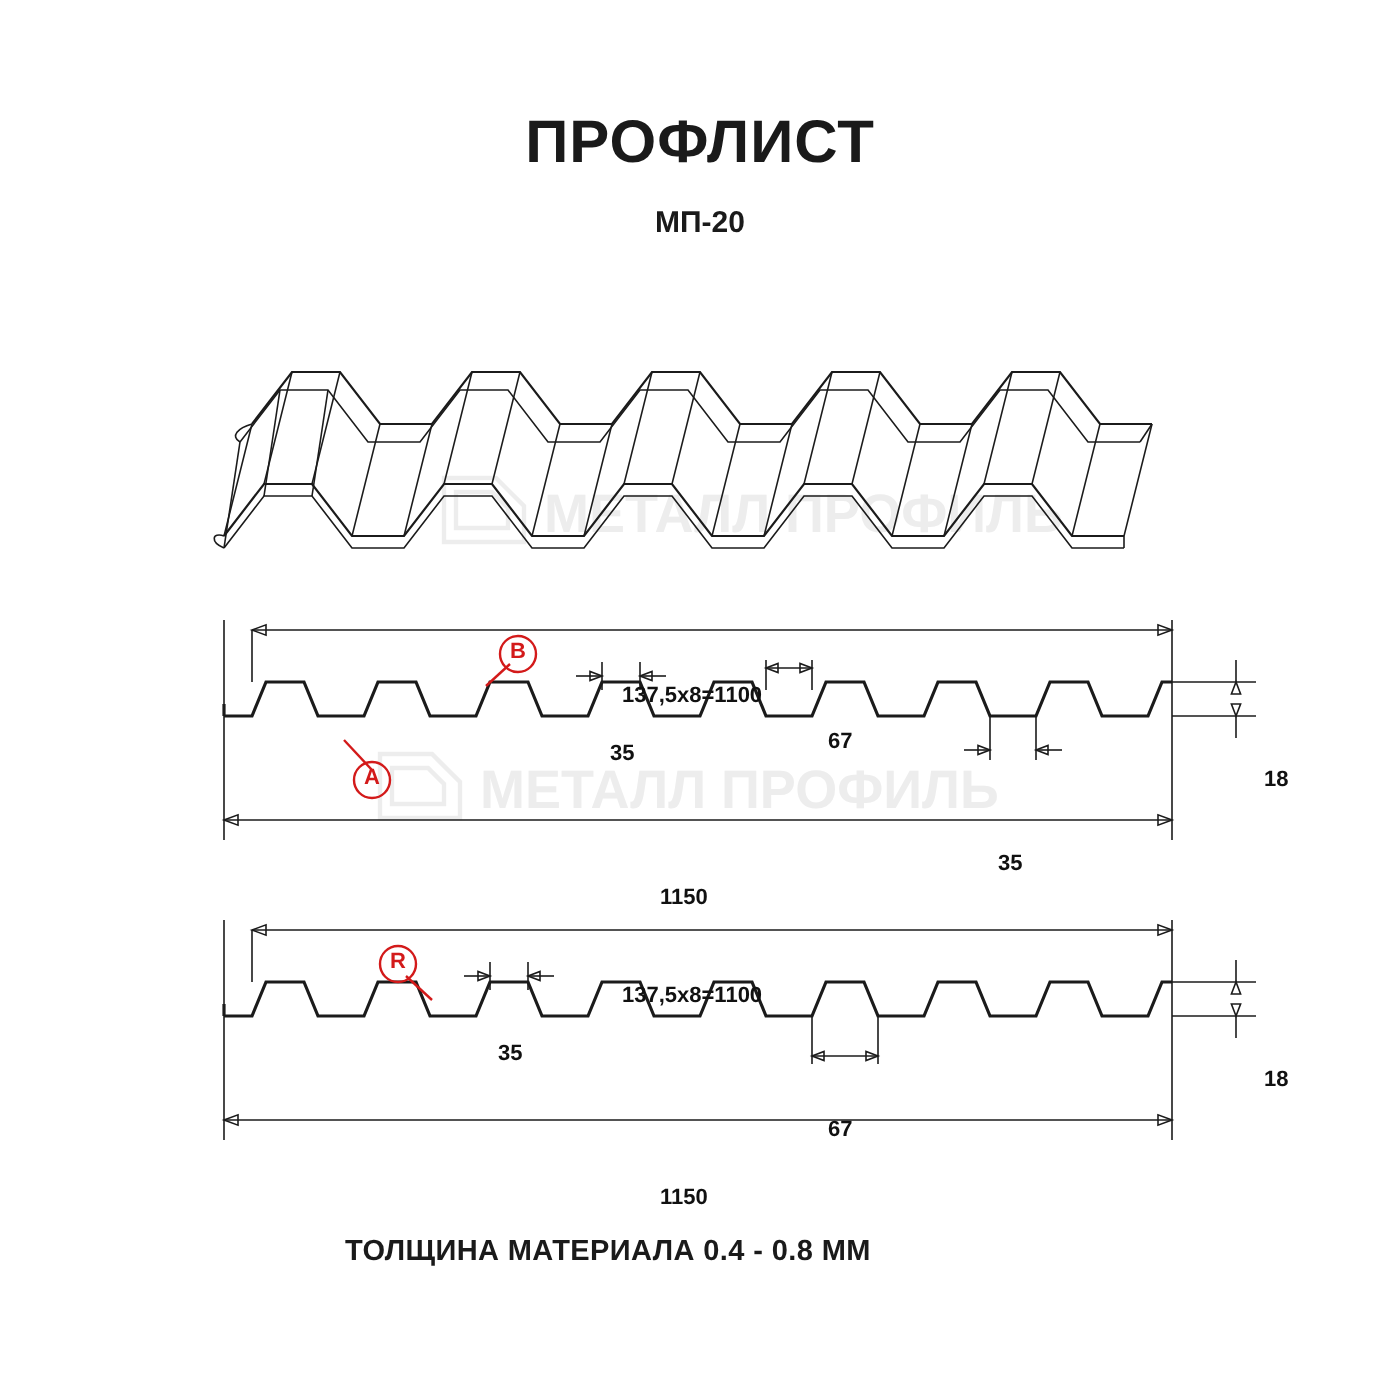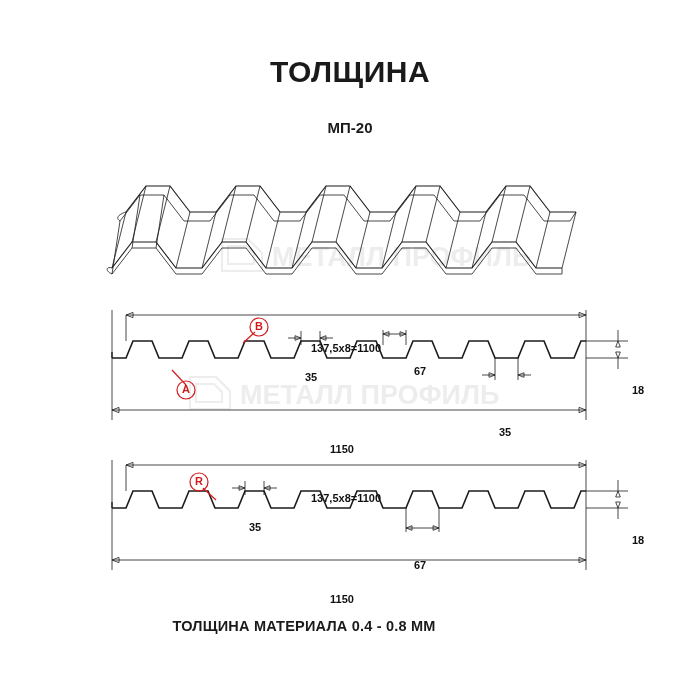--- a/index.html
+++ b/index.html
@@ -33,21 +33,20 @@
     letter-spacing: 0.5px;
   }
   .subtitle {
     position: absolute;
     left: 0;
     top: 103px;
     width: 700px;
     text-align: center;
     font-size: 15px;
     font-weight: bold;
-    margin-top: 16px;
   }
   .footer {
     position: absolute;
     left: 0;
     top: 618px;
     width: 608px;
     text-align: center;
     font-size: 14.5px;
     font-weight: bold;
     letter-spacing: 0.2px;
@@ -245,21 +244,21 @@
     <path class="ln thin" d="M618,480 L618,491"></path>
     <path class="ln thin" d="M618,491 l-2.3,6 h4.6 z" fill="#1b1b1b"></path>
     <path class="ln thin" d="M618,519 L618,508"></path>
     <path class="ln thin" d="M618,508 l-2.3,-6 h4.6 z" fill="#1b1b1b"></path>
 
     <path class="red" d="M203,488 L216,500"></path>
     <circle class="red" cx="199" cy="482" r="9"></circle>
   </g>
 </svg>
 
-<div class="title">ТОЛЩИНА</div>
+<div class="title">ПРОФЛИСТ</div>
 <div class="subtitle">МП-20</div>
 
 <div class="dim-label" style="left:311px; top:299px;">137,5х8=1100</div>
 <div class="dim-label" style="left:305px; top:328px;">35</div>
 <div class="dim-label" style="left:414px; top:322px;">67</div>
 <div class="dim-label" style="left:499px; top:383px;">35</div>
 <div class="dim-label" style="left:632px; top:341px;">18</div>
 <div class="dim-label" style="left:330px; top:400px;">1150</div>
 <div class="marker" style="left:182px; top:383px;">A</div>
 <div class="marker" style="left:255px; top:320px;">B</div>

